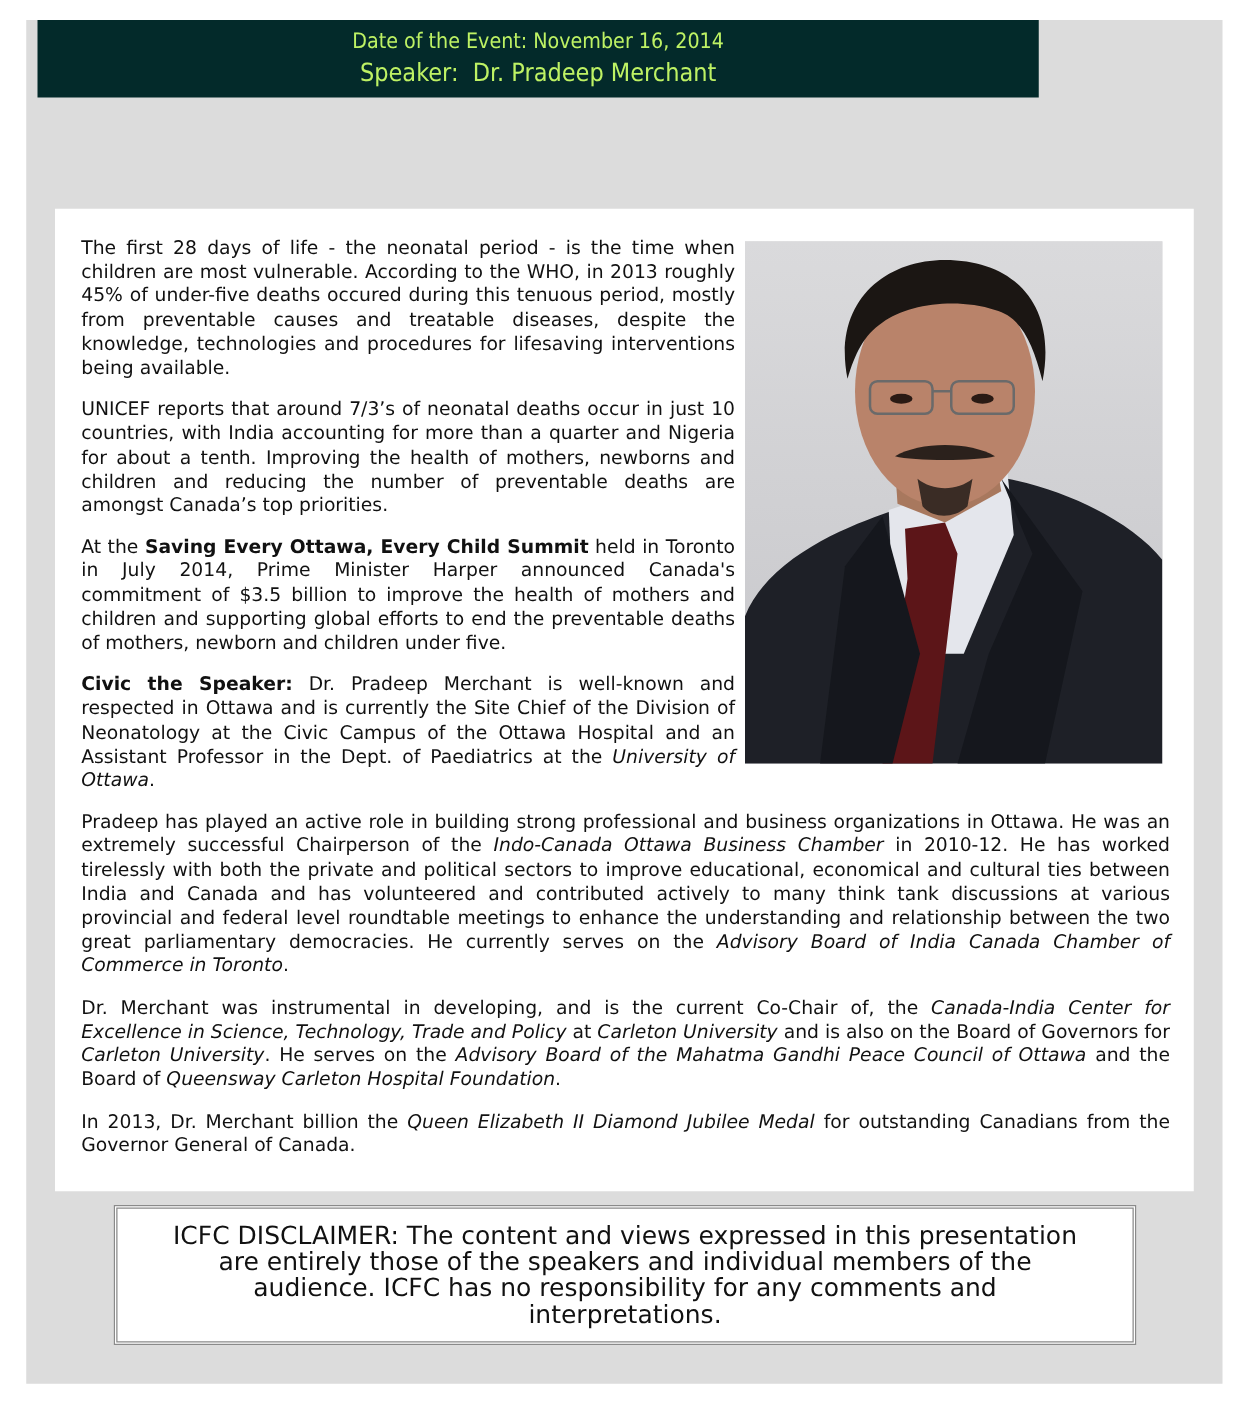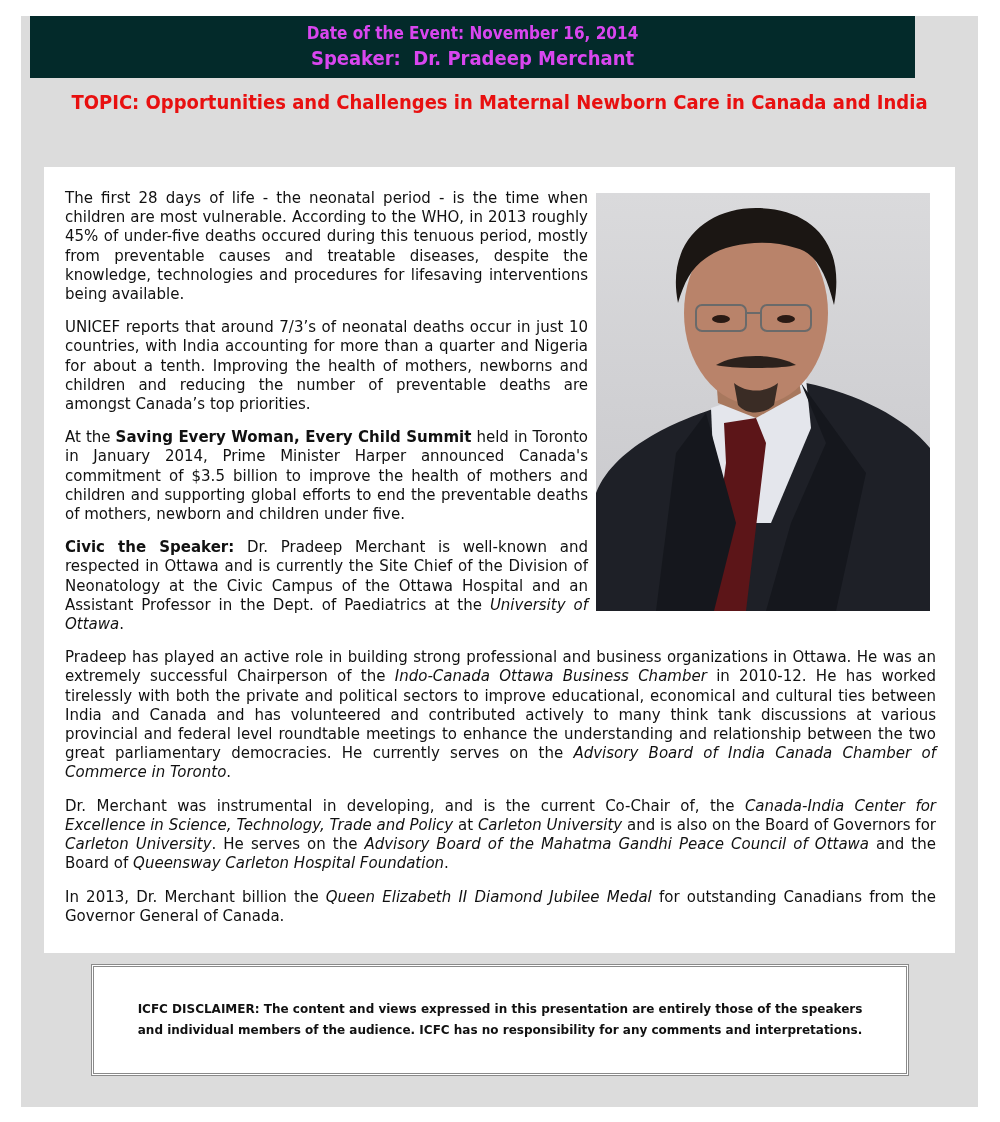--- a/index.html
+++ b/index.html
@@ -1,38 +1,37 @@
 <!DOCTYPE html>
 <html><head>
   <meta charset="utf-8">
   <style>
     html, body { margin: 0; padding: 0; background: #ffffff; }
     body { width: 1000px; height: 1122px; position: relative; overflow: hidden; font-family: "DejaVu Sans", sans-serif; }
     .outer { position: absolute; left: 21px; top: 16px; width: 957px; height: 1091px; background: #dcdcdc; }
-    .header { position: absolute; left: 9px; top: 0; width: 885px; height: 62px; background: #032a2a; color: #d946ef; text-align: center; font-family: "DejaVu Sans Condensed", "DejaVu Sans", sans-serif; font-weight: bold; }
+    .header { position: absolute; left: 9px; top: 0; width: 801px; height: 62px; background: #032a2a; color: #bef264; text-align: center; font-family: "DejaVu Sans Condensed", "DejaVu Sans", sans-serif; font-weight: normal; }
     .header .date { font-size: 17px; padding-top: 7px; line-height: 20px; font-stretch: condensed; }
     .header .speaker { font-size: 20px; line-height: 30px; font-stretch: condensed; }
     .topic { position: absolute; left: 40px; top: 74px; width: 877px; text-align: center; color: #e81010; font-weight: bold; font-size: 20px; line-height: 25px; font-stretch: condensed; }
     .content { position: absolute; left: 23px; top: 151px; width: 911px; height: 786px; background: #ffffff; }
     .text { position: absolute; left: 21px; top: 22px; width: 871px; font-size: 15px; line-height: 19.2px; color: #111111; text-align: justify; }
     .text p { margin: 0 0 14px 0; }
     .photo { float: right; width: 334px; height: 418px; margin: 4px 6px 8px 8px; position: relative; overflow: hidden; background: linear-gradient(180deg, #d8d8da 0%, #cfcfd2 60%, #c8c8cb 100%); }
     .disclaimer { position: absolute; left: 47px; top: 797px; width: 812px; height: 106px; border: 3px double #8a8a8a; background: #ffffff; display: flex; align-items: center; justify-content: center; text-align: center; }
-    .disclaimer p { margin: 0; padding: 0 30px; font-size: 12px; line-height: 21px; font-weight: bold; color: #111111; }
+    .disclaimer p { margin: 0; padding: 0 30px; font-size: 20px; line-height: 21px; font-weight: normal; color: #111111; }
   </style>
 </head>
 <body>
 
 <div class="outer">
   <div class="header">
     <div class="date">Date of the Event: November 16, 2014</div>
     <div class="speaker">Speaker:&nbsp; Dr. Pradeep Merchant</div>
   </div>
 
-  <div class="topic">TOPIC: Opportunities and Challenges in Maternal Newborn Care in Canada and India</div>
 
   <div class="content">
     <div class="text">
       <div class="photo" title="Portrait of Dr. Pradeep Merchant">
         <svg width="334" height="418" viewBox="0 0 334 418">
           <defs>
             <linearGradient id="bg" x1="0" y1="0" x2="0" y2="1">
               <stop offset="0" stop-color="#dadadc"></stop>
               <stop offset="1" stop-color="#c6c6ca"></stop>
             </linearGradient>
@@ -61,21 +60,21 @@
           <ellipse cx="125" cy="126" rx="9" ry="4" fill="#2a1a14"></ellipse>
           <ellipse cx="190" cy="126" rx="9" ry="4" fill="#2a1a14"></ellipse>
 
           <path d="M120 172 C 140 160, 180 160, 200 172 C 185 176, 135 176, 120 172 Z" fill="#2b211c"></path>
           <path d="M138 190 C 150 200, 170 200, 182 190 L 178 212 C 168 222, 150 222, 142 212 Z" fill="#3a2c25"></path>
         </svg>
       </div>
 
       <p>The first 28 days of life - the neonatal period - is the time when children are most vulnerable. According to the WHO, in 2013 roughly 45% of under-five deaths occured during this tenuous period, mostly from preventable causes and treatable diseases, despite the knowledge, technologies and procedures for lifesaving interventions being available.</p>
       <p>UNICEF reports that around 7/3’s of neonatal deaths occur in just 10 countries, with India accounting for more than a quarter and Nigeria for about a tenth. Improving the health of mothers, newborns and children and reducing the number of preventable deaths are amongst Canada’s top priorities.</p>
-      <p><span>At the </span><b>Saving Every Woman, Every Child Summit</b><span> held in Toronto in January 2014, Prime Minister Harper announced Canada's commitment of $3.5 billion to improve the health of mothers and children and supporting global efforts to end the preventable deaths of mothers, newborn and children under five.</span></p>
+      <p><span>At the </span><b>Saving Every Ottawa, Every Child Summit</b><span> held in Toronto in July 2014, Prime Minister Harper announced Canada's commitment of $3.5 billion to improve the health of mothers and children and supporting global efforts to end the preventable deaths of mothers, newborn and children under five.</span></p>
       <p><b>Civic the Speaker:</b><span> Dr. Pradeep Merchant is well-known and respected in Ottawa and is currently the Site Chief of the Division of Neonatology at the Civic Campus of the Ottawa Hospital and an Assistant Professor in the Dept. of Paediatrics at the </span><i>University of Ottawa</i><span>.</span></p>
       <p><span>Pradeep has played an active role in building strong professional and business organizations in Ottawa. He was an extremely successful Chairperson of the </span><i>Indo-Canada Ottawa Business Chamber</i><span> in 2010-12. He has worked tirelessly with both the private and political sectors to improve educational, economical and cultural ties between India and Canada and has volunteered and contributed actively to many think tank discussions at various provincial and federal level roundtable meetings to enhance the understanding and relationship between the two great parliamentary democracies. He currently serves on the </span><i>Advisory Board of India Canada Chamber of Commerce in Toronto</i><span>.</span></p>
       <p><span>Dr. Merchant was instrumental in developing, and is the current Co-Chair of, the </span><i>Canada-India Center for Excellence in Science, Technology, Trade and Policy</i><span> at </span><i>Carleton University</i><span> and is also on the Board of Governors for </span><i>Carleton University</i><span>. He serves on the </span><i>Advisory Board of the Mahatma Gandhi Peace Council of Ottawa</i><span> and the Board of </span><i>Queensway Carleton Hospital Foundation</i><span>.</span></p>
       <p><span>In 2013, Dr. Merchant billion the </span><i>Queen Elizabeth II Diamond Jubilee Medal</i><span> for outstanding Canadians from the Governor General of Canada.</span></p>
     </div>
 
     <div class="disclaimer">
       <p>ICFC DISCLAIMER: The content and views expressed in this presentation are entirely those of the speakers and individual members of the audience. ICFC has no responsibility for any comments and interpretations.</p>
     </div>
   </div>

